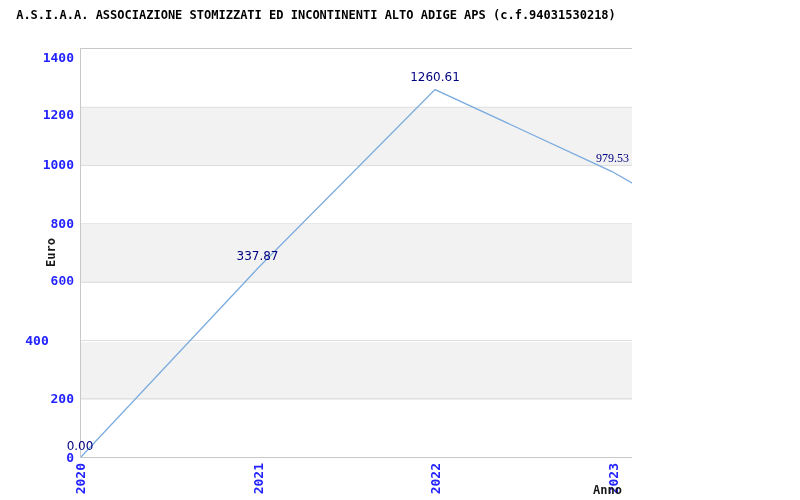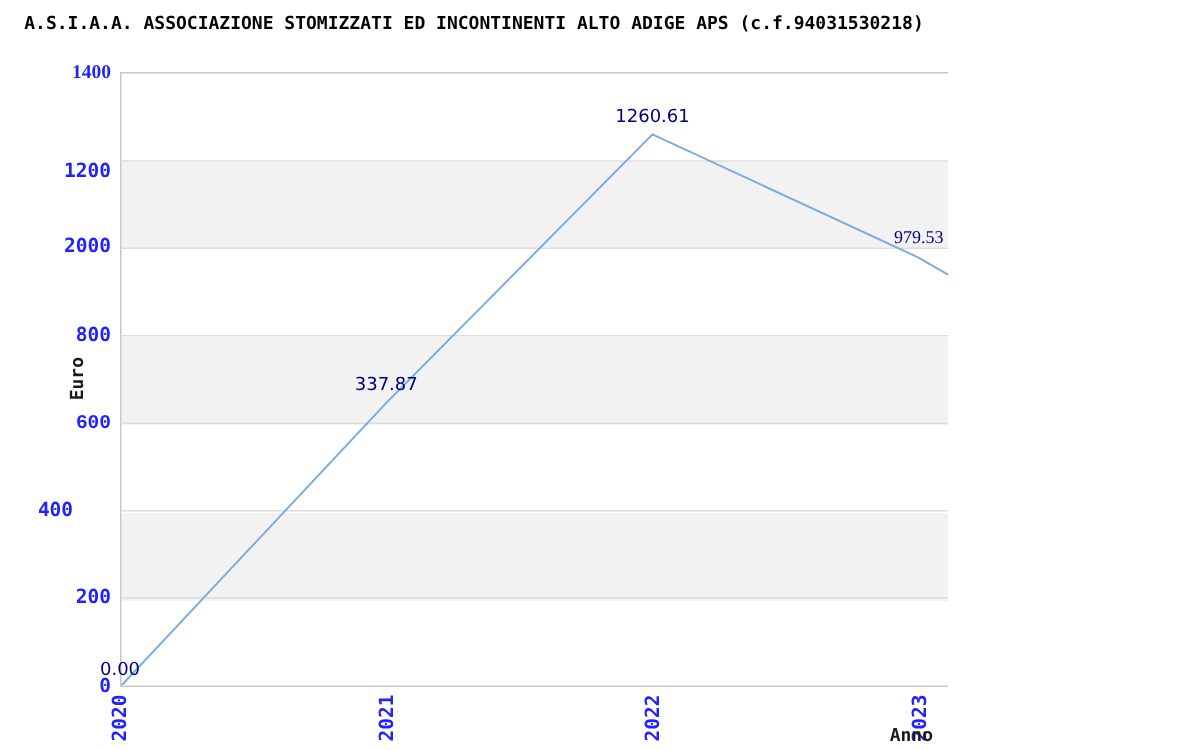--- a/index.html
+++ b/index.html
@@ -106,23 +106,23 @@
         <polyline points="0.00,410.00 177.50,220.14 355.00,40.82 532.50,123.14 710.00,226.09" fill="none" stroke="#7aabdf" stroke-width="1.3"></polyline>
       </svg>
   </div>
 
   <div id="yticks">
       <div class="ytick" style="top: 450px;">0</div>
       <div class="ytick" style="top: 391.429px;">200</div>
       <div class="ytick" style="top: 332.857px; text-align: center;">400</div>
       <div class="ytick" style="top: 274.286px; font-family: Liberation Mono, monospace;">600</div>
       <div class="ytick" style="top: 215.714px;">800</div>
-      <div class="ytick" style="top: 157.143px;">2000</div>
+      <div class="ytick" style="top: 157.143px;">1000</div>
       <div class="ytick" style="top: 107px;">1200</div>
-      <div class="ytick" style="top: 40px; font-family: Liberation Serif, serif;">1400</div>
+      <div class="ytick" style="top: 50px;">1400</div>
     </div>
   <div id="xticks">
       <div class="xtick" style="left: 73px;">2020</div>
       <div class="xtick" style="left: 250.5px;">2021</div>
       <div class="xtick" style="left: 428px;">2022</div>
       <div class="xtick" style="left: 605.5px;">2023</div>
       <div class="xtick" style="left: 783px;">2024</div>
     </div>
 
   <div class="labels-layer" id="point-labels">

